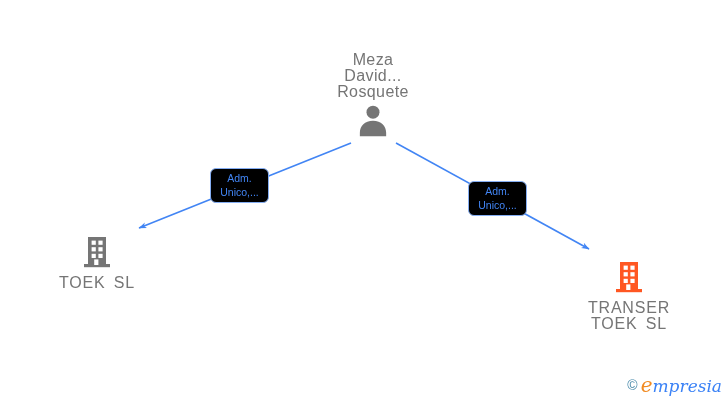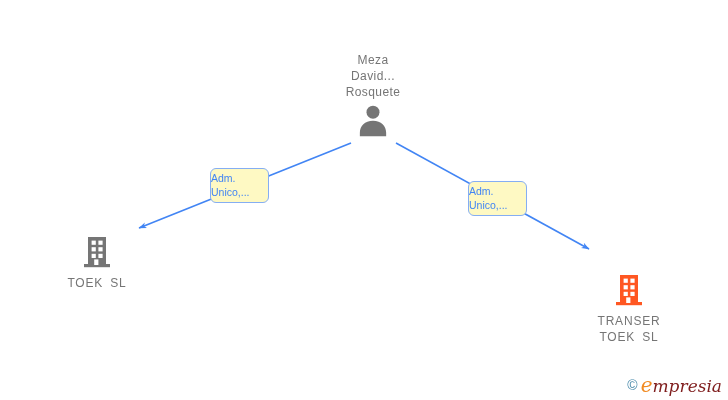--- a/index.html
+++ b/index.html
@@ -21,55 +21,55 @@
     width: 728px; height: 400px;
     pointer-events: none;
   }
   .node {
     position: absolute;
     text-align: center;
     cursor: pointer;
   }
   .node-label {
     color: #757575;
-    font-size: 12px;
+    font-size: 16px;
     line-height: 16px;
     letter-spacing: 0.4px;
     text-align: center;
   }
   .company-label {
     word-spacing: 3px;
     letter-spacing: 0.8px;
   }
   #person-node {
     left: 303px; top: 52px;
     width: 140px;
   }
   #person-node svg {
     margin-top: 3px;
   }
   #company-left {
     left: 32px; top: 236px;
     width: 130px;
   }
   #company-right {
-    left: 564px; top: 274px;
+    left: 564px; top: 261px;
     width: 130px;
   }
   .company-icon { display: block; margin: 0 auto 6px auto; }
   .edge-label {
     position: absolute;
     width: 57px;
-    background: #fef9c3;
+    background: #000000;
     border: 1.5px solid #85aef3;
     border-radius: 6px;
     color: #4285f4;
     font-size: 10.5px;
     line-height: 14px;
-    text-align: left;
+    text-align: center;
     padding: 2px 0 3px 0;
     cursor: pointer;
   }
   #edge-label-left { left: 210px; top: 168px; }
   #edge-label-right { left: 468px; top: 181px; }
   #brand-footer {
     position: absolute;
     right: 6px; bottom: 3px;
     font-family: "DejaVu Serif", serif;
     font-style: italic;
@@ -79,21 +79,21 @@
   }
   #brand-footer .copyright {
     font-family: "Liberation Sans", sans-serif;
     font-style: normal;
     font-size: 14px;
     color: #4a8bab;
     vertical-align: 2px;
     margin-right: 3px;
   }
   #brand-footer .brand-e   { color: #f18a21; font-size: 20px; }
-  #brand-footer .brand-rest{ color: #7f1d1d; }
+  #brand-footer .brand-rest{ color: #3b82f6; }
 </style>
 </head>
 <body>
 
 <div id="canvas">
 
   <svg id="edges-svg" viewBox="0 0 728 400" xmlns="http://www.w3.org/2000/svg">
     <defs>
       <marker id="arrow" markerWidth="10" markerHeight="8" refX="7.5" refY="3" orient="auto" markerUnits="userSpaceOnUse">
         <path d="M0,0 L8,3 L0,6 L2.2,3 Z" fill="#4285f4"></path>

